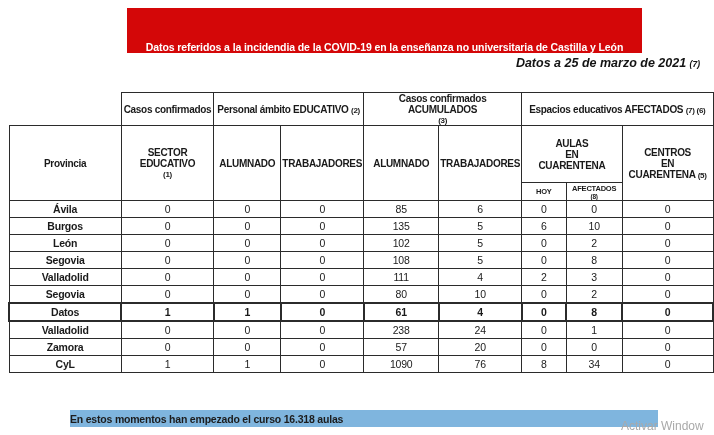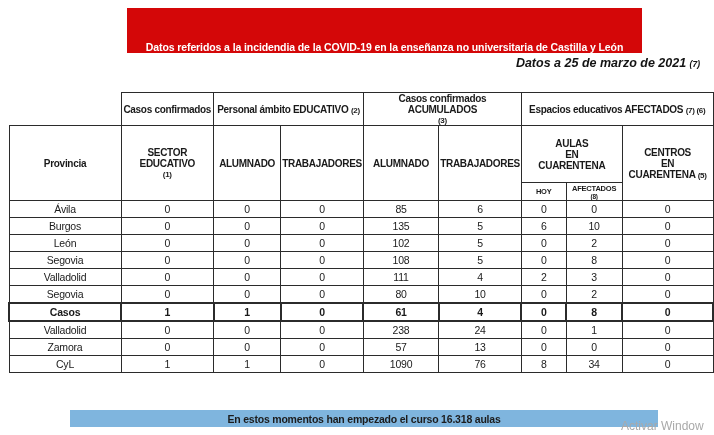--- a/index.html
+++ b/index.html
@@ -32,26 +32,26 @@
   tr.rowA td{height:32px;font-weight:bold;font-size:10px;letter-spacing:-0.3px}
   tr.rowB td{height:74px;font-weight:bold;font-size:10px;letter-spacing:-0.3px}
   tr.rowC td{height:17px;font-weight:bold;font-size:7.5px;letter-spacing:-0.2px}
   td.prov-h{font-size:10.5px}
   .sup{font-size:8px;font-weight:bold}
   .sup-block{display:block;font-size:8px;font-weight:bold;margin-top:1px}
   .sup-tiny{display:block;font-size:6.5px;font-weight:bold}
   .preline{white-space:pre-line}
   
   tbody.data td{height:16px;font-size:10.5px;font-weight:normal;letter-spacing:-0.2px}
-  tbody.data td.prov{font-weight:normal}
+  tbody.data td.prov{font-weight:bold}
   tbody.data tr.bold-row td{font-weight:bold;border-width:2px}
   
   .footer-banner{
     position:absolute;left:70px;top:410px;width:588px;height:17px;
-    background:#7fb5de;display:flex;align-items:center;justify-content:center;
+    background:#7fb5de;display:flex;align-items:center;
     font-weight:bold;font-size:10.5px;color:#1c1c1c;letter-spacing:-0.2px;
   }
   
   .watermark{
     position:absolute;left:621px;top:419px;color:#a9a9a9;font-size:12px;
     white-space:nowrap;
   }
 </style>
 </head>
 <body>
@@ -165,21 +165,21 @@
         <td>0</td>
         <td>0</td>
         <td>0</td>
         <td>80</td>
         <td>10</td>
         <td>0</td>
         <td>2</td>
         <td>0</td>
       </tr>
       <tr class="bold-row">
-        <td class="prov">Casos</td>
+        <td class="prov">Datos</td>
         <td>1</td>
         <td>1</td>
         <td>0</td>
         <td>61</td>
         <td>4</td>
         <td>0</td>
         <td>8</td>
         <td>0</td>
       </tr>
       <tr>
@@ -192,21 +192,21 @@
         <td>0</td>
         <td>1</td>
         <td>0</td>
       </tr>
       <tr>
         <td class="prov">Zamora</td>
         <td>0</td>
         <td>0</td>
         <td>0</td>
         <td>57</td>
-        <td>13</td>
+        <td>20</td>
         <td>0</td>
         <td>0</td>
         <td>0</td>
       </tr>
       <tr>
         <td class="prov">CyL</td>
         <td>1</td>
         <td>1</td>
         <td>0</td>
         <td>1090</td>

